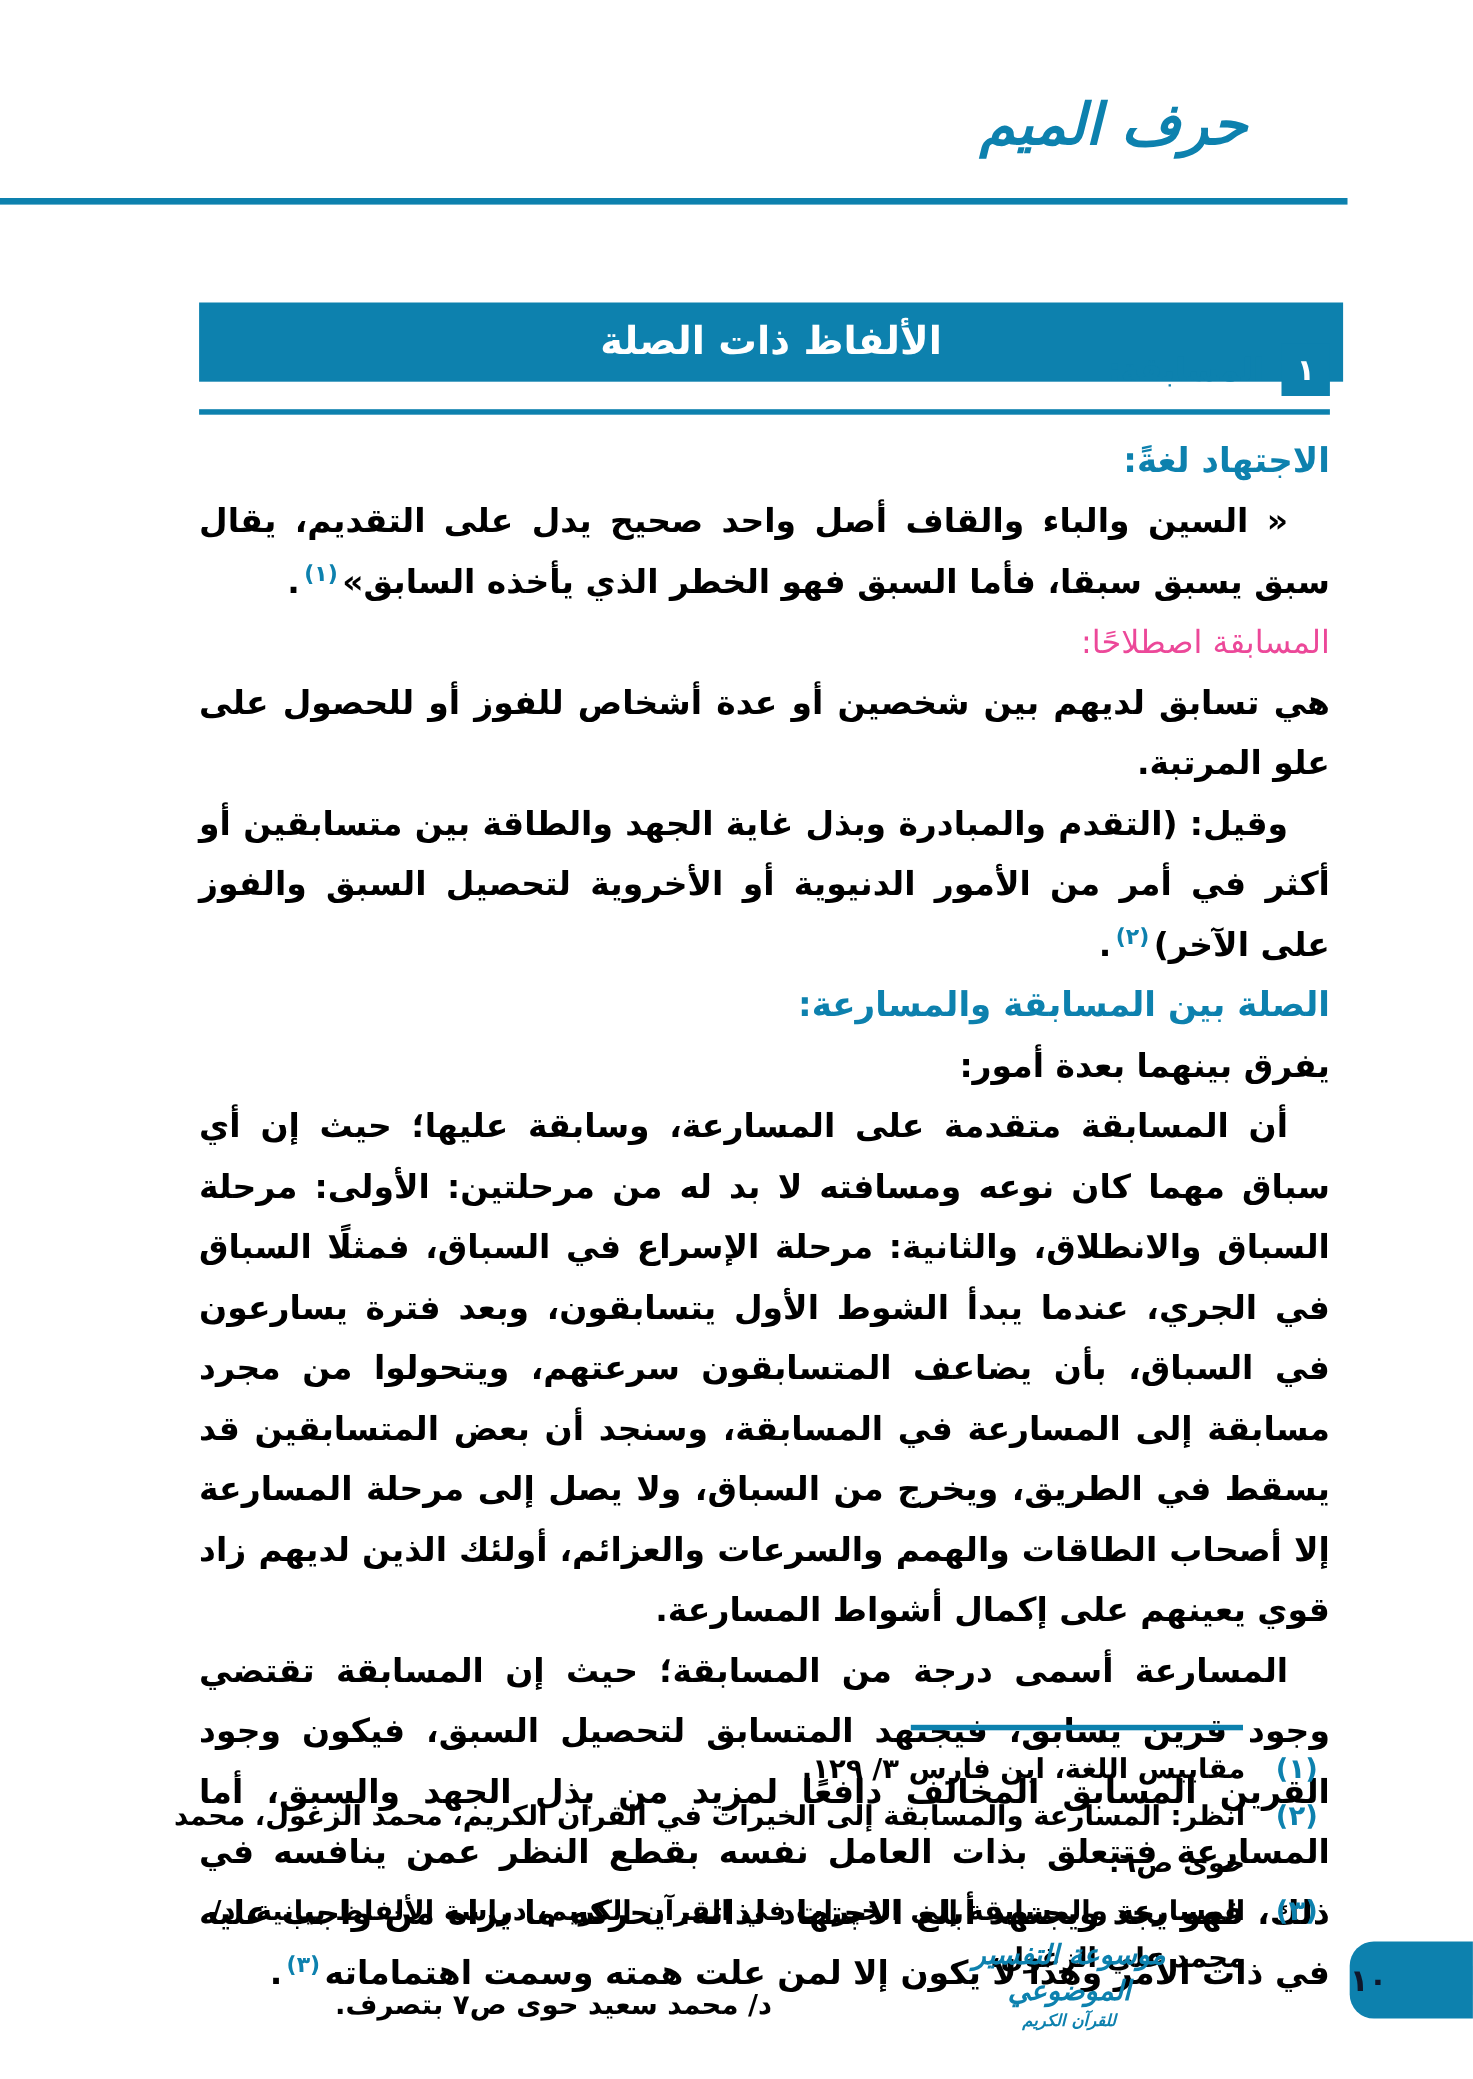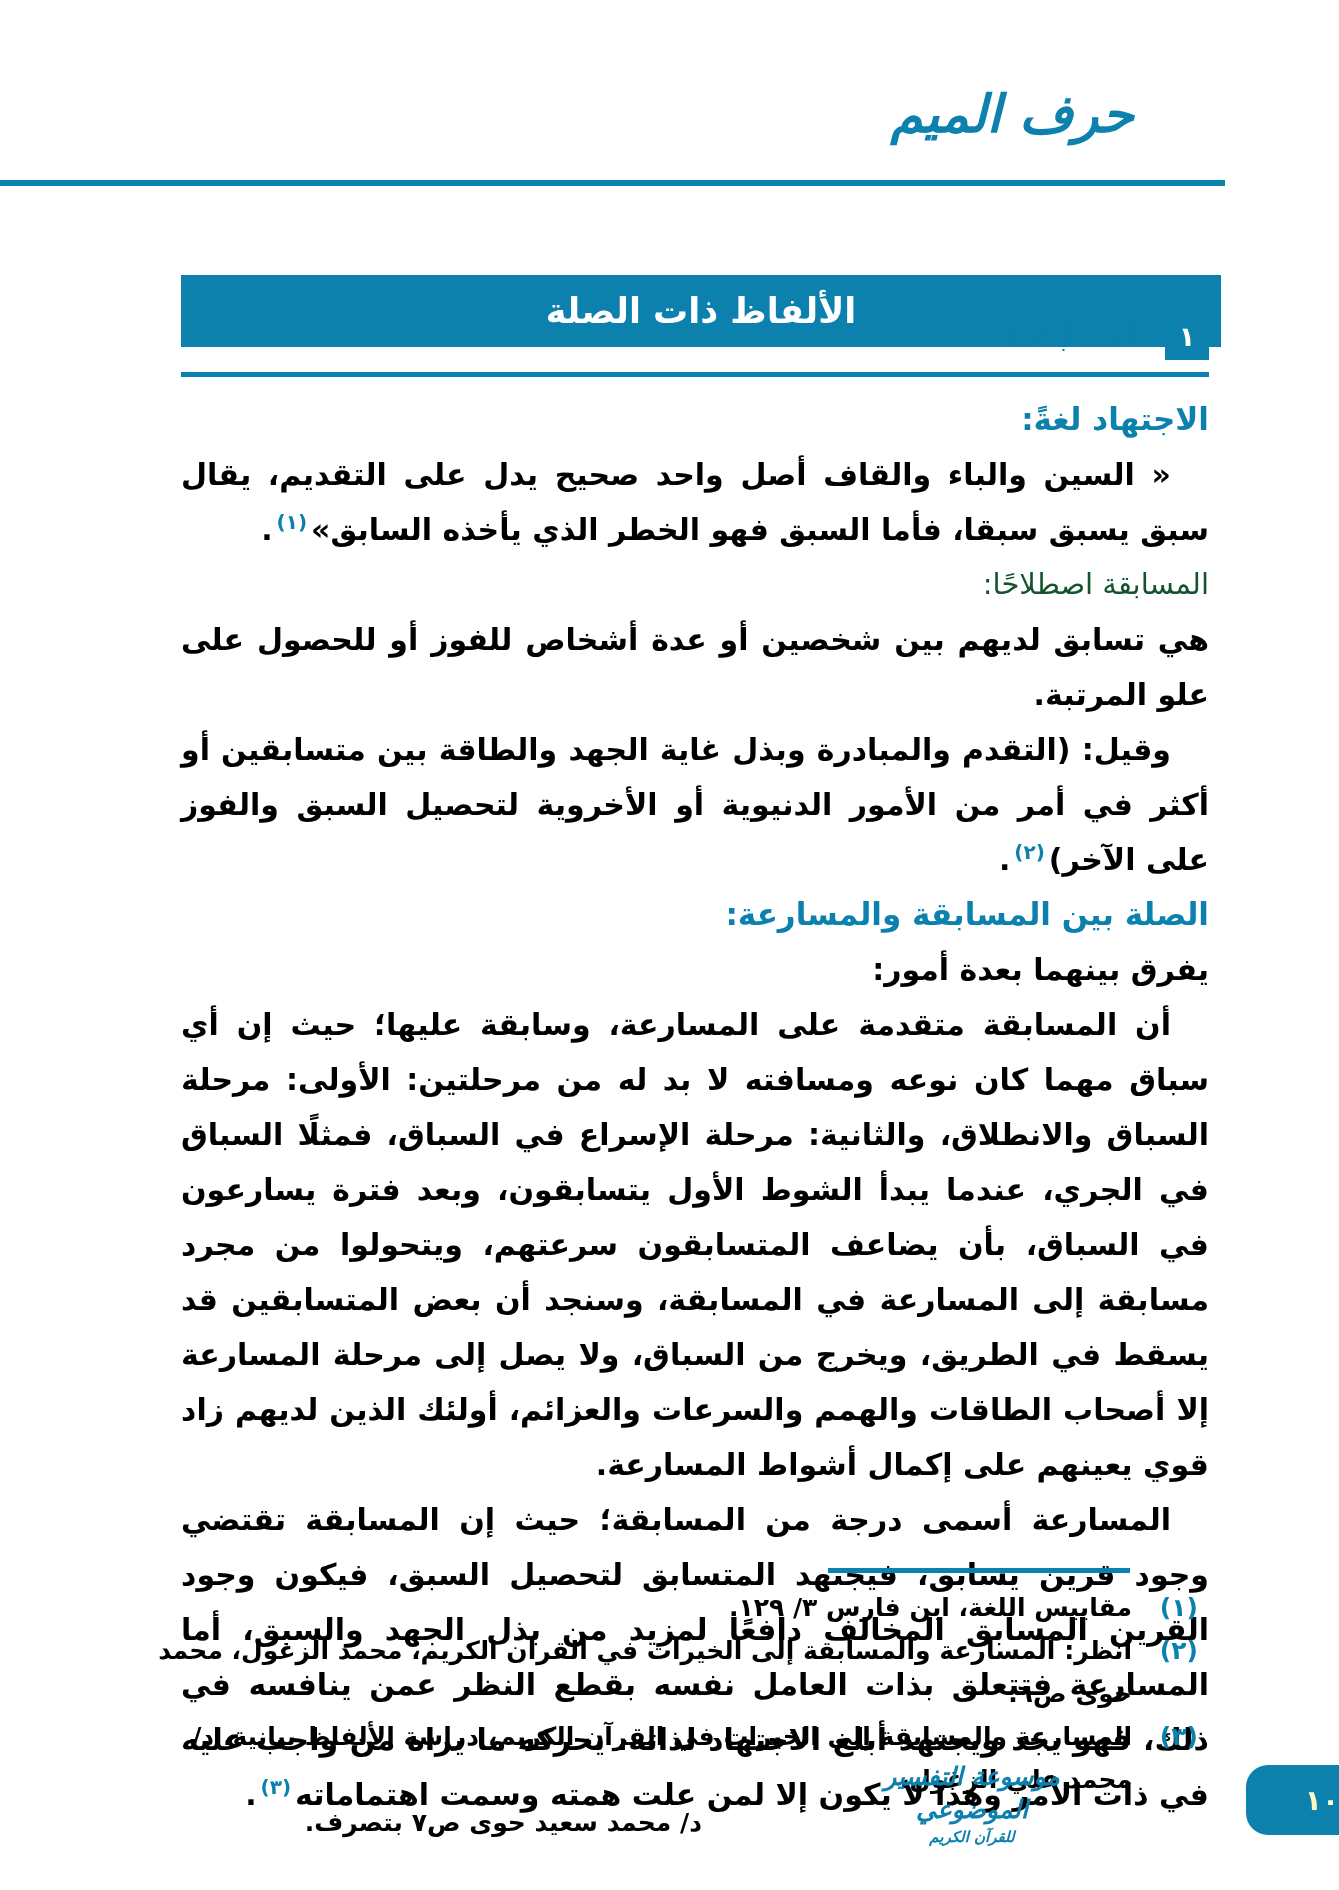--- a/index.html
+++ b/index.html
@@ -47,21 +47,21 @@
   }
 
   
   .content {
     position:absolute; top:392px; left:181px; width:1028px;
     direction:rtl; color:#000;
     font-size:30px; line-height:55px; font-weight:bold;
     text-align:justify; text-align-last:right;
   }
   .teal-head { color:var(--accent); font-size:31px; font-weight:bold; line-height:55px; }
-  .plain-head { color:#14532d; font-size:29px; font-weight:normal; line-height:55px; }
+  .plain-head { color:#ec4899; font-size:29px; font-weight:normal; line-height:55px; }
   .para { margin:0; }
   .indent { text-indent:38px; }
   .fnref {
     color:var(--accent); font-size:20px; font-weight:bold;
     vertical-align:super; line-height:0; margin:0 4px;
   }
 
   
   .fnsep {
     position:absolute; top:1568px; left:828px; width:302px; height:5px;
@@ -77,24 +77,24 @@
   .fn-cont { text-indent:430px; }
 
   
   .logo {
     position:absolute; top:1760px; right:252px; width:230px;
     text-align:center; color:var(--accent); font-weight:bold;
   }
   .logo-line1 { font-size:25px; line-height:33px; font-style:italic; }
   .logo-line2 { font-size:15px; line-height:22px; font-style:italic; }
   .page-badge {
-    position:absolute; top:1765px; right:0; width:93px; height:70px;
-    background:var(--accent); color:#fef9c3;
+    position:absolute; top:1765px; right:0; width:112px; height:70px;
+    background:var(--accent); color:#0f172a;
     border-radius:22px 0 0 22px;
-    display:flex; align-items:center; justify-content:flex-start;
+    display:flex; align-items:center; justify-content:flex-end;
     font-size:28px; font-weight:bold;
   }
 </style>
 </head>
 <body>
 
 <div class="page">
 
   <div class="chapter-callig">حرف الميم</div>
   <div class="top-rule"></div>

